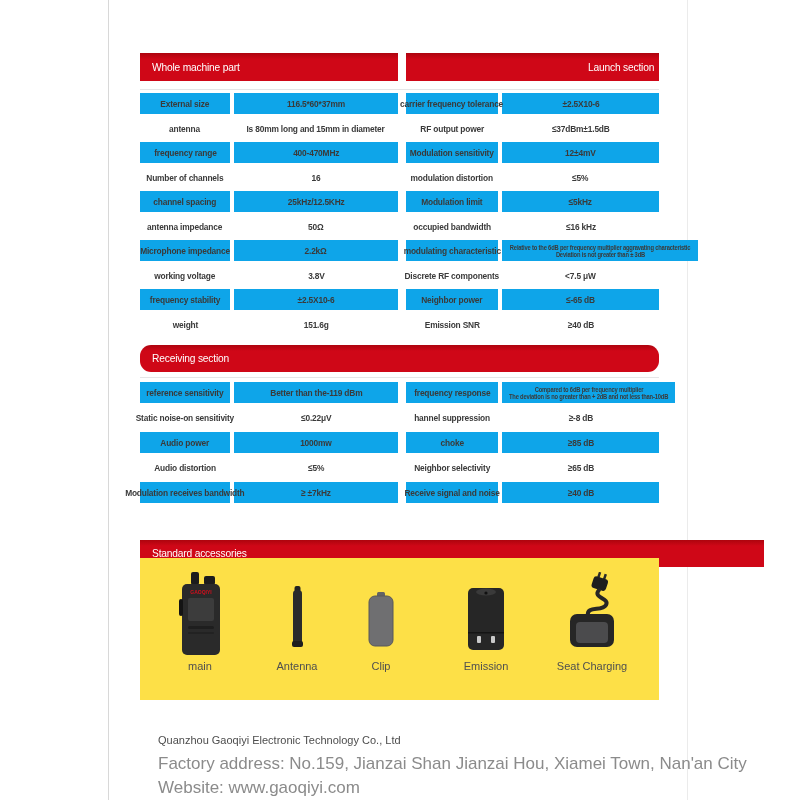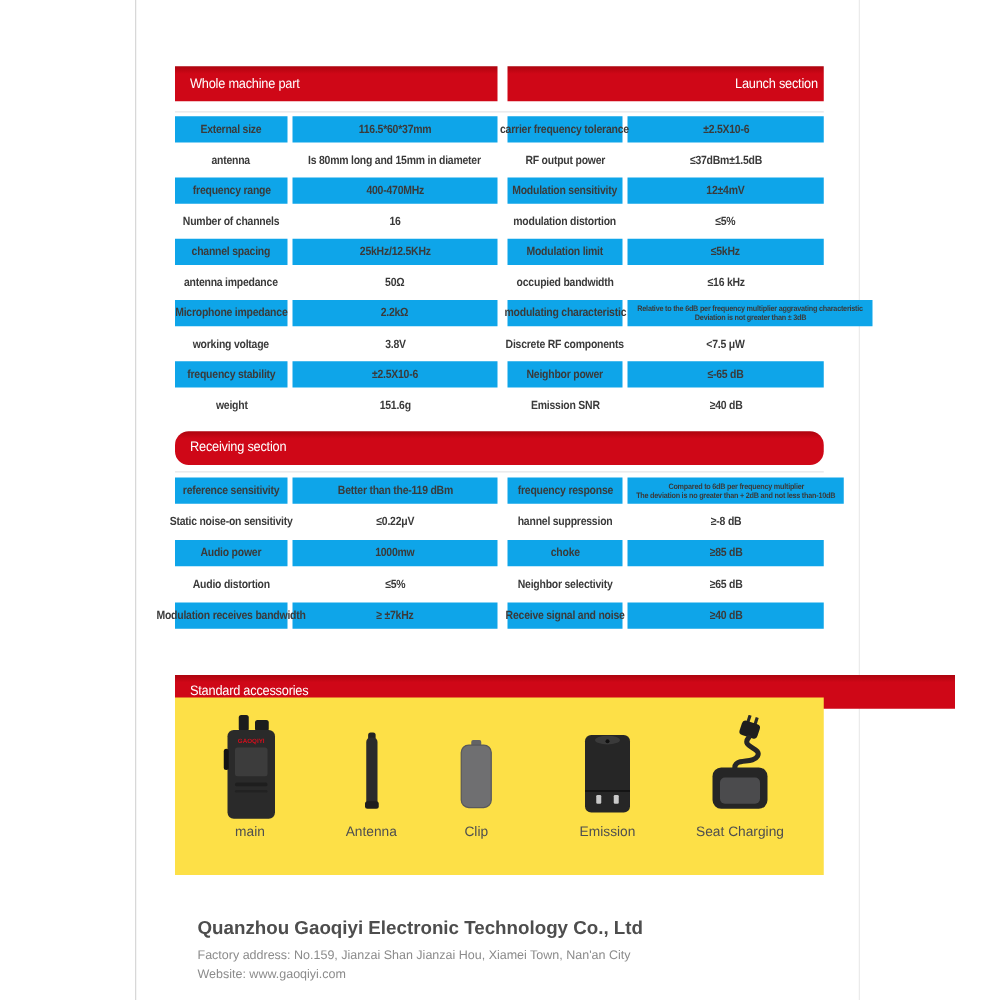--- a/index.html
+++ b/index.html
@@ -35,22 +35,22 @@
   .row.g .cell{background:#0ea5e9;}
   .small2{display:flex;flex-direction:column;justify-content:center;line-height:7px;}
   .small2 .t{font-size:6.3px;line-height:7px;transform:scaleX(.92);}
 
   .panel{position:absolute;left:140px;top:558px;width:519px;height:142px;background:#fde047;}
   .acc-item{position:absolute;top:14px;width:70px;text-align:center;}
   .acc-item svg{display:block;margin:0 auto;}
   .acc-label{margin-top:2px;font-size:11px;color:#4f4f4f;}
 
   .footer{position:absolute;left:158px;top:734px;}
-  .f-company{font-size:15px;font-weight:bold;color:#4d4d4d;margin-bottom:8px;}
-  .f-line{font-size:10px;color:#8b8b8b;margin-bottom:4px;}
+  .f-company{font-size:11px;font-weight:normal;color:#4d4d4d;margin-bottom:8px;}
+  .f-line{font-size:17px;color:#8b8b8b;margin-bottom:4px;}
 </style>
 </head>
 <body>
 
 <div class="vline vline-l"></div>
 <div class="vline vline-r"></div>
 
 <div class="hdr" style="left:140px;top:53px;width:258px;"><span>Whole machine part</span></div>
 <div class="hdr" style="left:406px;top:53px;width:253px;text-align:right;"><span>Launch section</span></div>
 <div class="hdr" style="left:140px;top:345px;width:519px;height:27px;line-height:27px;border-radius:11px;"><span>Receiving section</span></div>

